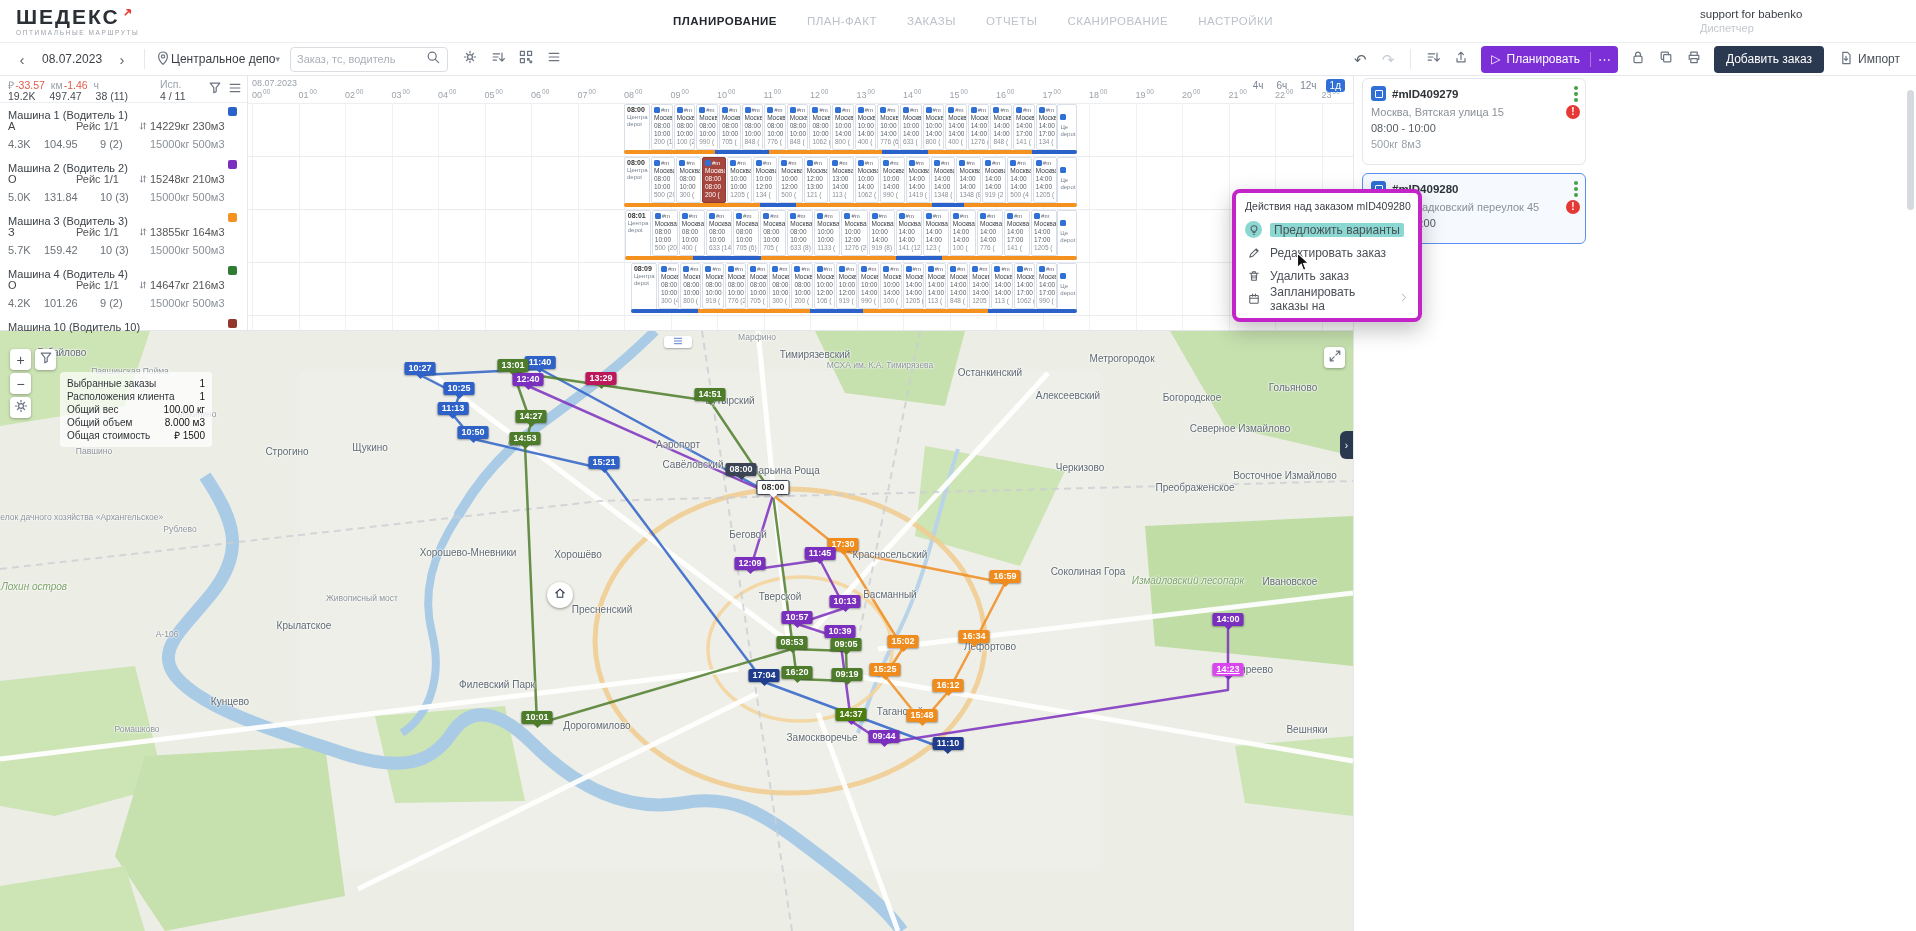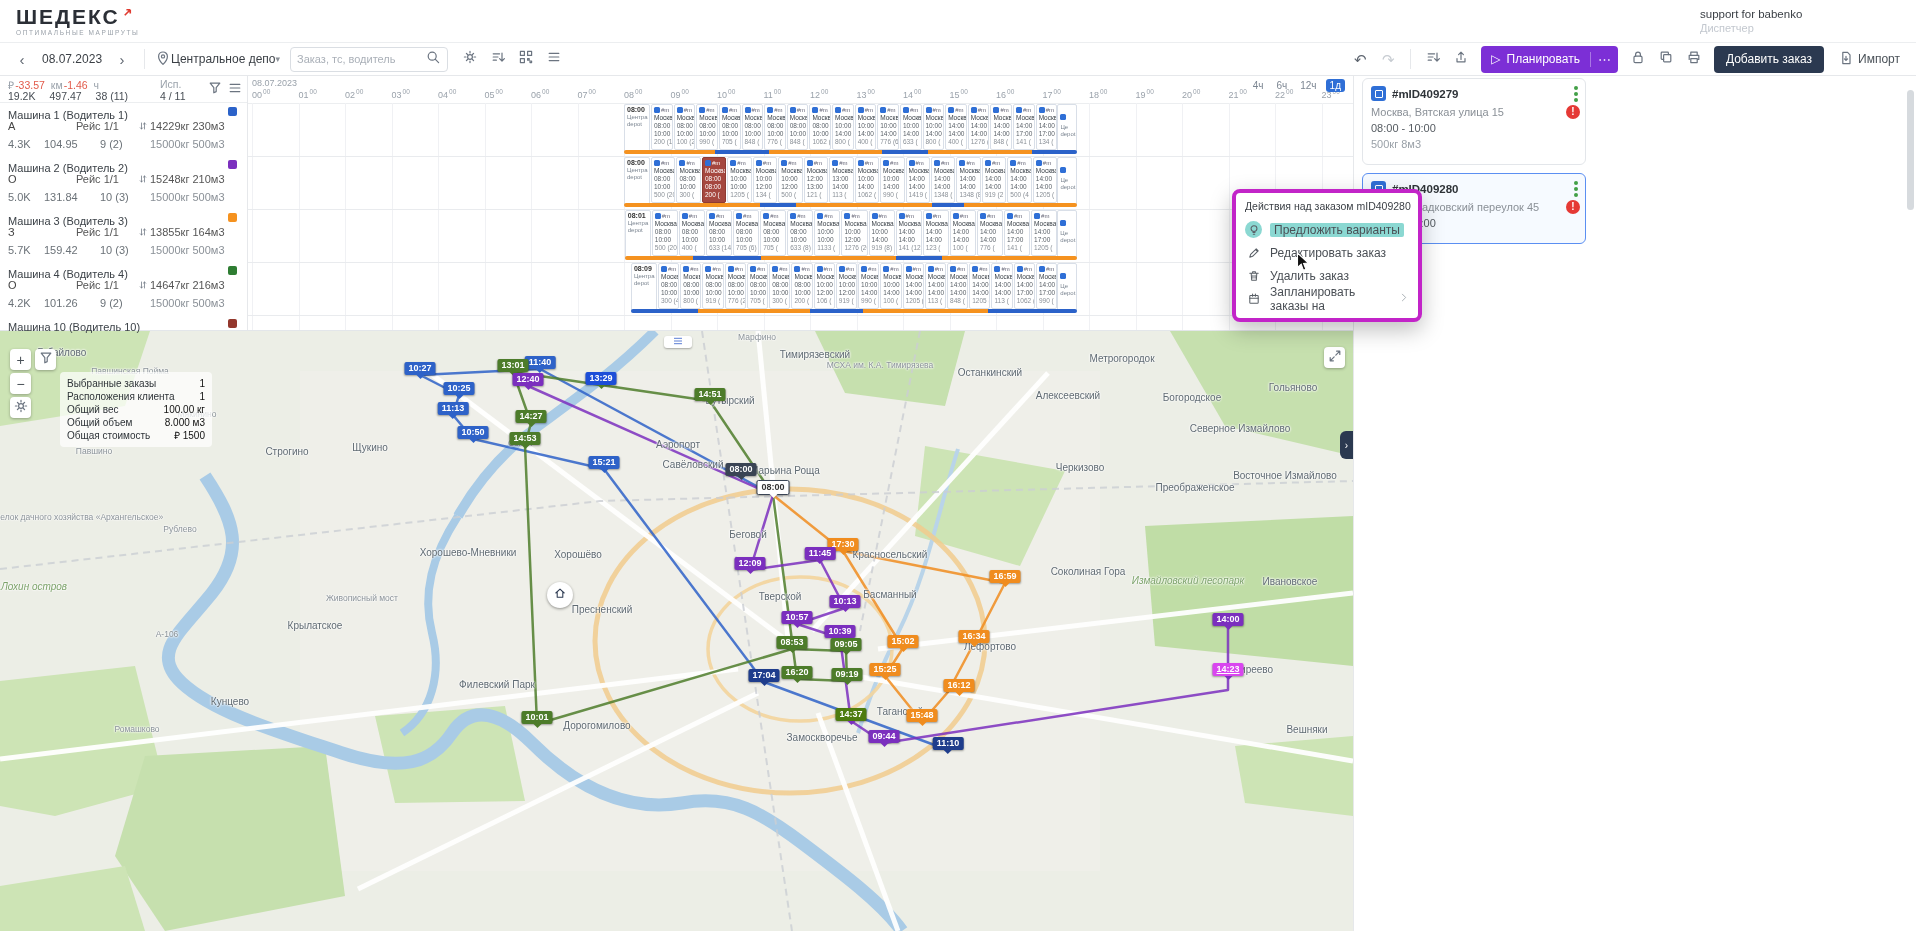--- a/index.html
+++ b/index.html
@@ -151,20 +151,28 @@
   <header class="hdr">
     <div class="logo">
       <div class="logo-row">
         <span class="logo-t">ШЕДЕКС</span>
         <svg class="logo-mark" viewBox="0 0 12 12">
             <path d="M3 9 L9 3 M9 3 H4.8 M9 3 V7.2"></path>
           </svg>
       </div>
       <div class="logo-s">ОПТИМАЛЬНЫЕ МАРШРУТЫ</div>
     </div>
+    <nav class="nav">
+        <div class="nav-item active">ПЛАНИРОВАНИЕ</div>
+        <div class="nav-item">ПЛАН-ФАКТ</div>
+        <div class="nav-item">ЗАКАЗЫ</div>
+        <div class="nav-item">ОТЧЕТЫ</div>
+        <div class="nav-item">СКАНИРОВАНИЕ</div>
+        <div class="nav-item">НАСТРОЙКИ</div>
+      </nav>
     <div class="user">
       <div class="user-n">support for babenko</div>
       <div class="user-r">Диспетчер</div>
     </div>
   </header>
 
   <div class="toolbar">
     <span class="icon-btn">
         <span class="uic">‹</span>
       </span>
@@ -1272,37 +1280,37 @@
         <div class="mlabel" style="left: 890px; top: 223px;">Красносельский</div>
         <div class="mlabel" style="left: 1088px; top: 240px;">Соколиная Гора</div>
         <div class="mlabel green" style="left: 1188px; top: 249px;">Измайловский лесопарк</div>
         <div class="mlabel" style="left: 1290px; top: 250px;">Ивановское</div>
         <div class="mlabel green" style="left: 34px; top: 255px;">Лохин остров</div>
         <div class="mlabel" style="left: 780px; top: 265px;">Тверской</div>
         <div class="mlabel" style="left: 890px; top: 263px;">Басманный</div>
         <div class="mlabel s" style="left: 362px; top: 267px;">Живописный мост</div>
         <div class="mlabel" style="left: 602px; top: 278px;">Пресненский</div>
         <div class="mlabel" style="left: 990px; top: 315px;">Лефортово</div>
-        <div class="mlabel" style="left: 307px; top: 294px; padding-left: 16px;">Крылатское</div>
+        <div class="mlabel" style="left: 296px; top: 294px; padding-left: 16px;">Крылатское</div>
         <div class="mlabel s" style="left: 167px; top: 303px;">А-106</div>
         <div class="mlabel" style="left: 1243px; top: 338px;">Новогиреево</div>
         <div class="mlabel" style="left: 497px; top: 353px;">Филевский Парк</div>
         <div class="mlabel" style="left: 230px; top: 370px;">Кунцево</div>
         <div class="mlabel s" style="left: 137px; top: 398px;">Ромашково</div>
         <div class="mlabel" style="left: 597px; top: 394px;">Дорогомилово</div>
         <div class="mlabel" style="left: 900px; top: 380px;">Таганский</div>
         <div class="mlabel" style="left: 822px; top: 406px;">Замоскворечье</div>
         <div class="mlabel" style="left: 1307px; top: 398px;">Вешняки</div>
       </div>
     <div class="map-markers">
         <div class="mk" style="left: 420px; top: 44px; background: rgb(46, 98, 200);"><span>10:27</span><i style="border-top-color:#2e62c8"></i></div>
         <div class="mk" style="left: 540px; top: 38px; background: rgb(46, 98, 200);"><span>11:40</span><i style="border-top-color:#2e62c8"></i></div>
         <div class="mk" style="left: 513px; top: 41px; background: rgb(77, 124, 42);"><span>13:01</span><i style="border-top-color:#4d7c2a"></i></div>
         <div class="mk" style="left: 528px; top: 55px; background: rgb(123, 47, 190);"><span>12:40</span><i style="border-top-color:#7b2fbe"></i></div>
-        <div class="mk" style="left: 601px; top: 54px; background: #1d4ed8;"><span>13:29</span><i style="border-top-color:#4d7c2a"></i></div>
+        <div class="mk" style="left: 601px; top: 54px; background: #be185d;"><span>13:29</span><i style="border-top-color:#4d7c2a"></i></div>
         <div class="mk" style="left: 459px; top: 64px; background: rgb(46, 98, 200);"><span>10:25</span><i style="border-top-color:#2e62c8"></i></div>
         <div class="mk" style="left: 710px; top: 70px; background: rgb(77, 124, 42);"><span>14:51</span><i style="border-top-color:#4d7c2a"></i></div>
         <div class="mk" style="left: 453px; top: 84px; background: rgb(46, 98, 200);"><span>11:13</span><i style="border-top-color:#2e62c8"></i></div>
         <div class="mk" style="left: 531px; top: 92px; background: rgb(77, 124, 42);"><span>14:27</span><i style="border-top-color:#4d7c2a"></i></div>
         <div class="mk" style="left: 473px; top: 108px; background: rgb(46, 98, 200);"><span>10:50</span><i style="border-top-color:#2e62c8"></i></div>
         <div class="mk" style="left: 525px; top: 114px; background: rgb(77, 124, 42);"><span>14:53</span><i style="border-top-color:#4d7c2a"></i></div>
         <div class="mk" style="left: 604px; top: 138px; background: rgb(46, 98, 200);"><span>15:21</span><i style="border-top-color:#2e62c8"></i></div>
         <div class="mk" style="left: 741px; top: 145px; background: rgb(58, 68, 84);"><span>08:00</span><i style="border-top-color:#3a4454"></i></div>
         <div class="mk light" style="left: 773px; top: 164px;"><span>08:00</span><i style="border-top-color:#ffffff"></i></div>
         <div class="mk" style="left: 843px; top: 220px; background: rgb(240, 140, 30);"><span>17:30</span><i style="border-top-color:#f08c1e"></i></div>
@@ -1314,21 +1322,21 @@
         <div class="mk" style="left: 1228px; top: 295px; background: rgb(123, 47, 190);"><span>14:00</span><i style="border-top-color:#7b2fbe"></i></div>
         <div class="mk" style="left: 840px; top: 307px; background: rgb(123, 47, 190);"><span>10:39</span><i style="border-top-color:#7b2fbe"></i></div>
         <div class="mk" style="left: 974px; top: 312px; background: rgb(240, 140, 30);"><span>16:34</span><i style="border-top-color:#f08c1e"></i></div>
         <div class="mk" style="left: 903px; top: 317px; background: rgb(240, 140, 30);"><span>15:02</span><i style="border-top-color:#f08c1e"></i></div>
         <div class="mk" style="left: 792px; top: 318px; background: rgb(77, 124, 42);"><span>08:53</span><i style="border-top-color:#4d7c2a"></i></div>
         <div class="mk" style="left: 846px; top: 320px; background: rgb(77, 124, 42);"><span>09:05</span><i style="border-top-color:#4d7c2a"></i></div>
         <div class="mk" style="left: 885px; top: 345px; background: rgb(240, 140, 30);"><span>15:25</span><i style="border-top-color:#f08c1e"></i></div>
         <div class="mk" style="left: 797px; top: 348px; background: rgb(77, 124, 42);"><span>16:20</span><i style="border-top-color:#4d7c2a"></i></div>
         <div class="mk" style="left: 847px; top: 350px; background: rgb(77, 124, 42);"><span>09:19</span><i style="border-top-color:#4d7c2a"></i></div>
         <div class="mk" style="left: 764px; top: 351px; background: rgb(31, 61, 140);"><span>17:04</span><i style="border-top-color:#1f3d8c"></i></div>
-        <div class="mk" style="left: 948px; top: 361px; background: rgb(240, 140, 30); margin-left: 11px;"><span>16:12</span><i style="border-top-color:#f08c1e"></i></div>
+        <div class="mk" style="left: 948px; top: 361px; background: rgb(240, 140, 30);"><span>16:12</span><i style="border-top-color:#f08c1e"></i></div>
         <div class="mk" style="left: 1228px; top: 345px; background: #d946ef; text-decoration: underline;"><span>14:23</span><i style="border-top-color:#7b2fbe"></i></div>
         <div class="mk" style="left: 851px; top: 390px; background: #4d7c0f;"><span>14:37</span><i style="border-top-color:#7b2fbe"></i></div>
         <div class="mk" style="left: 922px; top: 391px; background: rgb(240, 140, 30);"><span>15:48</span><i style="border-top-color:#f08c1e"></i></div>
         <div class="mk" style="left: 537px; top: 393px; background: rgb(77, 124, 42);"><span>10:01</span><i style="border-top-color:#4d7c2a"></i></div>
         <div class="mk" style="left: 884px; top: 412px; background: rgb(123, 47, 190);"><span>09:44</span><i style="border-top-color:#7b2fbe"></i></div>
         <div class="mk" style="left: 948px; top: 419px; background: rgb(31, 61, 140);"><span>11:10</span><i style="border-top-color:#1f3d8c"></i></div>
       </div>
     <div class="home-mk">
         <span><svg class="ic" viewBox="0 0 20 20">
             <path d="M4 10 L10 4.5 L16 10 M6 9 v7 h8 V9"></path>

